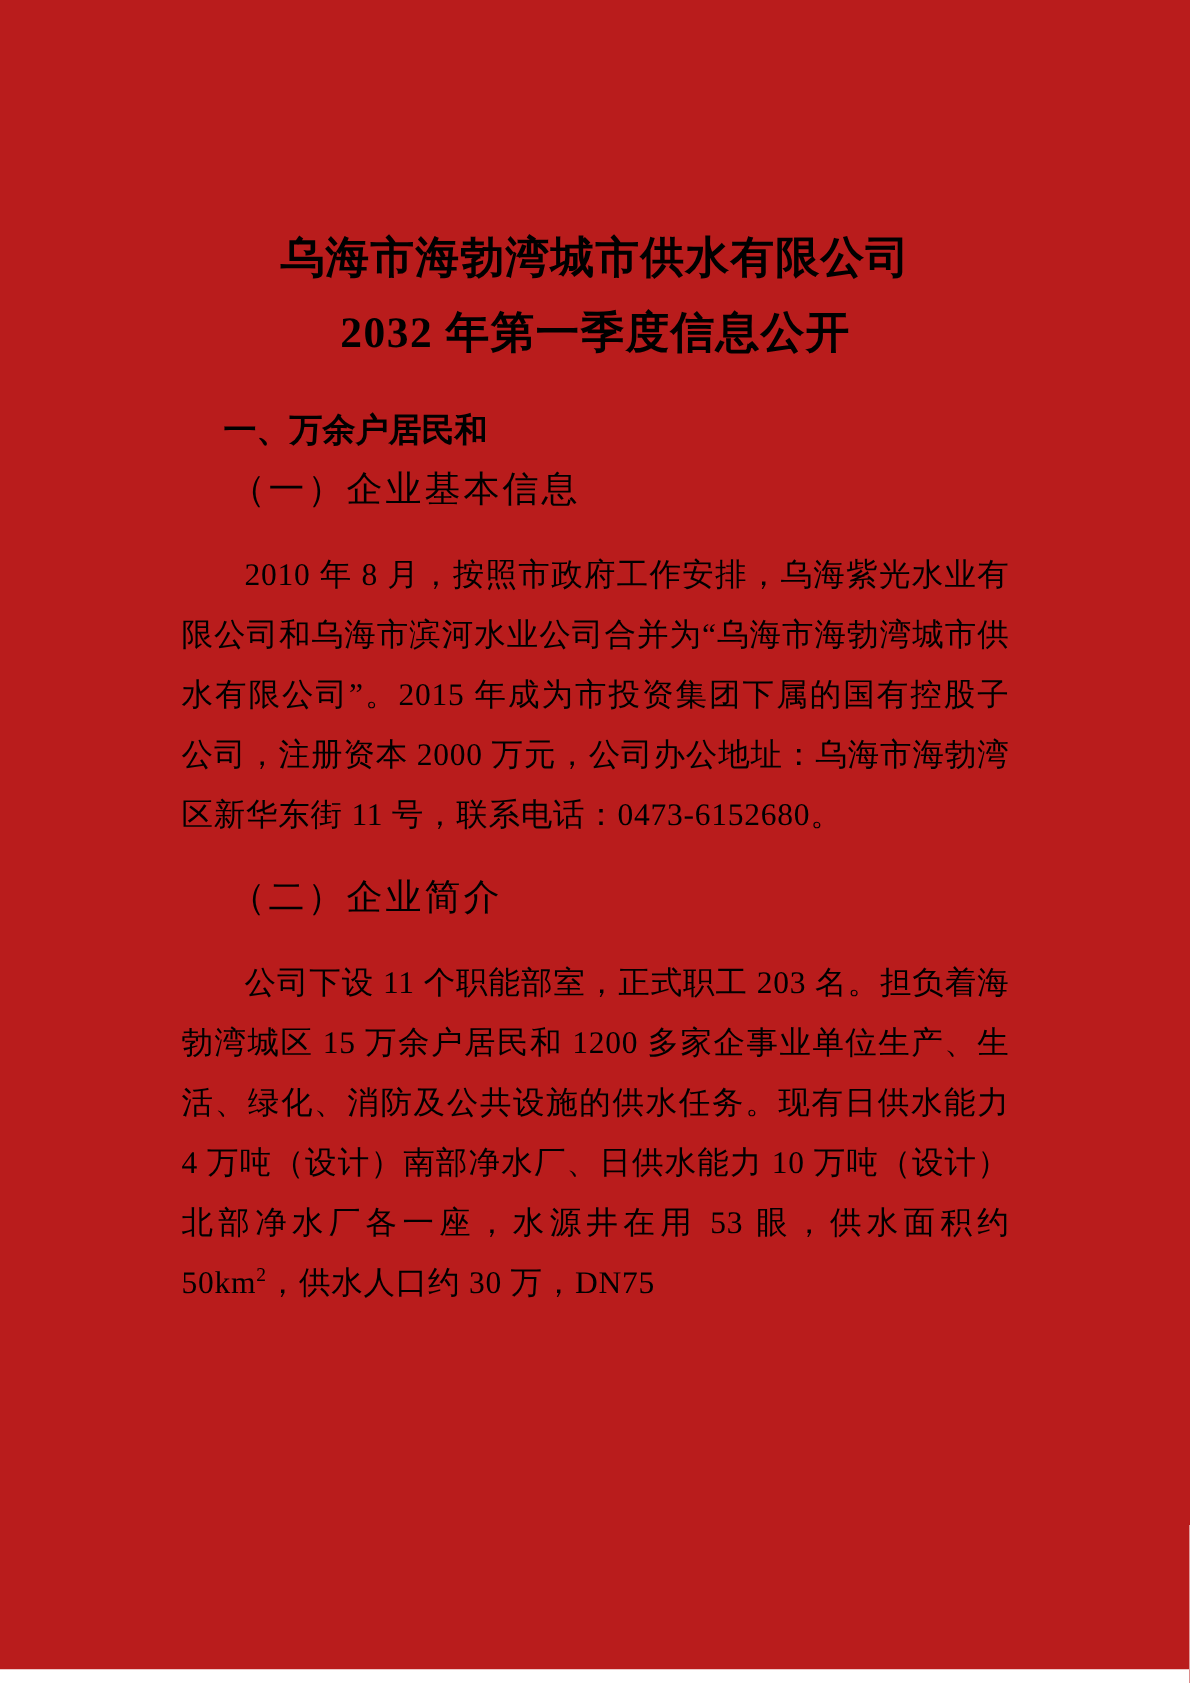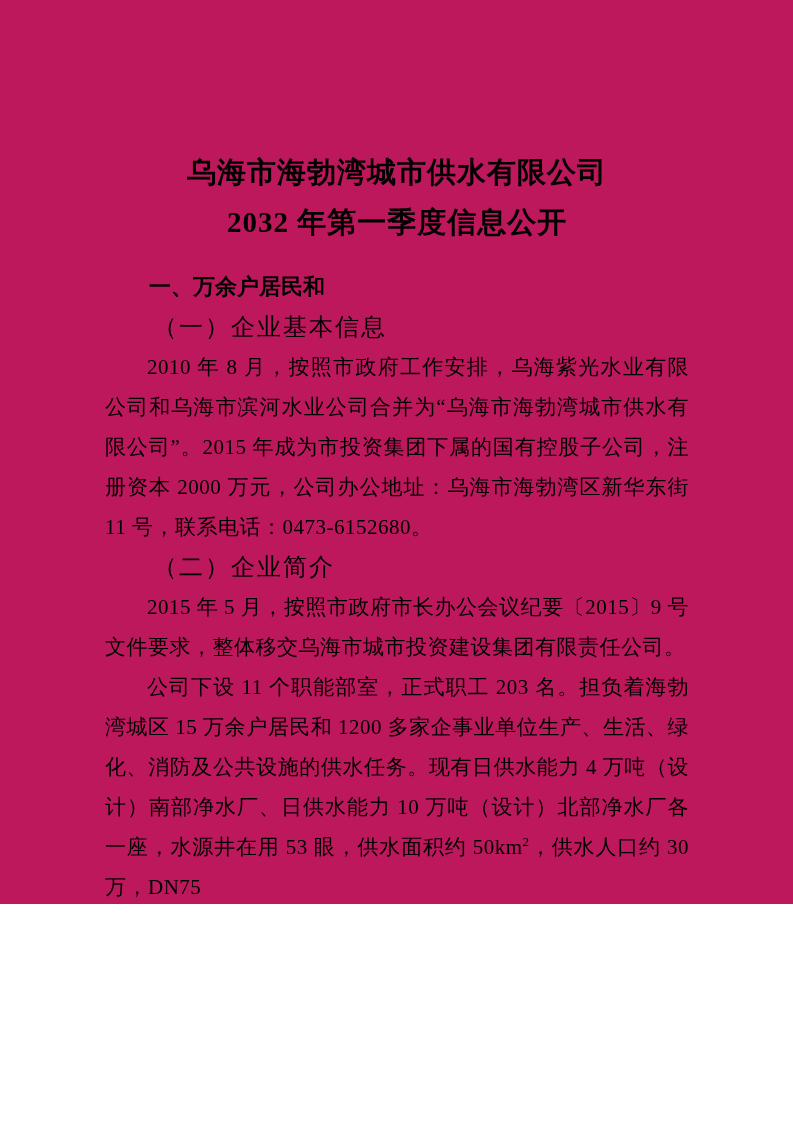--- a/index.html
+++ b/index.html
@@ -3,23 +3,23 @@
 <meta charset="utf-8">
 <style>
   html, body {
     margin: 0;
     padding: 0;
     background: #ffffff;
   }
   .page {
     position: relative;
     width: 793px;
-    height: 904px;
+    height: 1113px;
     margin: 0 auto;
-    background: #be185d;
+    background: #b91c1c;
     color: #000000;
     overflow: hidden;
     font-family: "Liberation Serif", "DejaVu Serif", serif;
   }
   .content {
     position: absolute;
     left: 105px;
     width: 584px;
     top: 147px;
   }
@@ -47,21 +47,21 @@
   }
   .sub-heading {
     font-size: 24px;
     font-weight: normal;
     line-height: 40px;
     text-indent: 2em;
     letter-spacing: 2px;
     margin: 0;
   }
   .para {
-    margin: 0;
+    margin: 16px;
     text-indent: 2em;
     letter-spacing: 0.5px;
   }
   .para sup {
     font-size: 13px;
     line-height: 0;
     vertical-align: super;
   }
 </style>
 </head>
@@ -79,19 +79,18 @@
 
       <h2 class="sec-heading">一、万余户居民和</h2>
 
       <h3 class="sub-heading">（一）企业基本信息</h3>
 
       <p class="para">2010 年 8 月，按照市政府工作安排，乌海紫光水业有限公司和乌海市滨河水业公司合并为“乌海市海勃湾城市供水有限公司”。2015 年成为市投资集团下属的国有控股子公司，注册资本 2000 万元，公司办公地址：乌海市海勃湾区新华东街 11 号，联系电话：0473-6152680。</p>
 
 
       <h3 class="sub-heading">（二）企业简介</h3>
 
-      <p class="para">2015 年 5 月，按照市政府市长办公会议纪要〔2015〕9 号文件要求，整体移交乌海市城市投资建设集团有限责任公司。</p>
 
       <p class="para"><span>公司下设 11 个职能部室，正式职工 203 名。担负着海勃湾城区 15 万余户居民和 1200 多家企事业单位生产、生活、绿化、消防及公共设施的供水任务。现有日供水能力 4 万吨（设计）南部净水厂、日供水能力 10 万吨（设计）北部净水厂各一座，水源井在用 53 眼，供水面积约 50km</span><sup>2</sup><span>，供水人口约 30 万，DN75</span></p>
 
     </div>
   </div>
 </div>
 
 </body></html>

